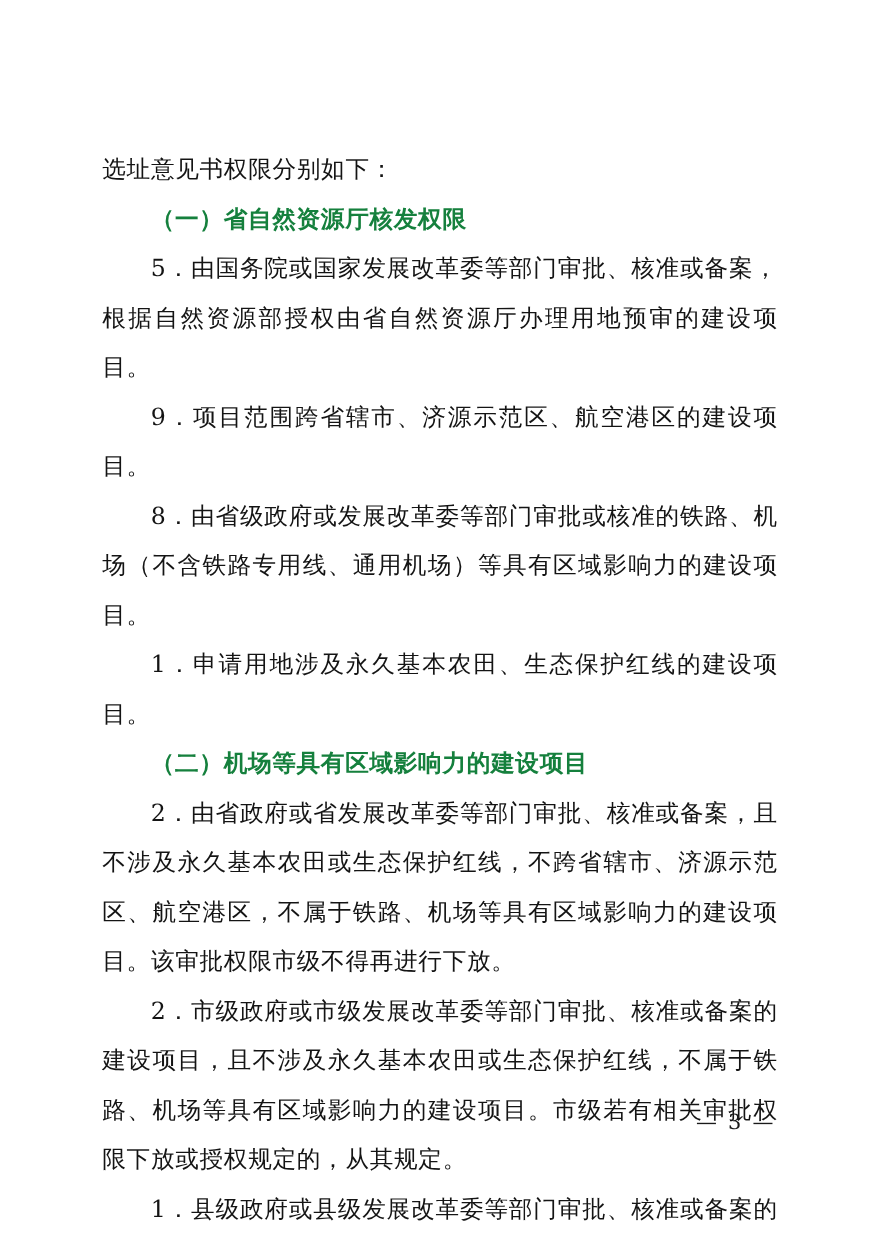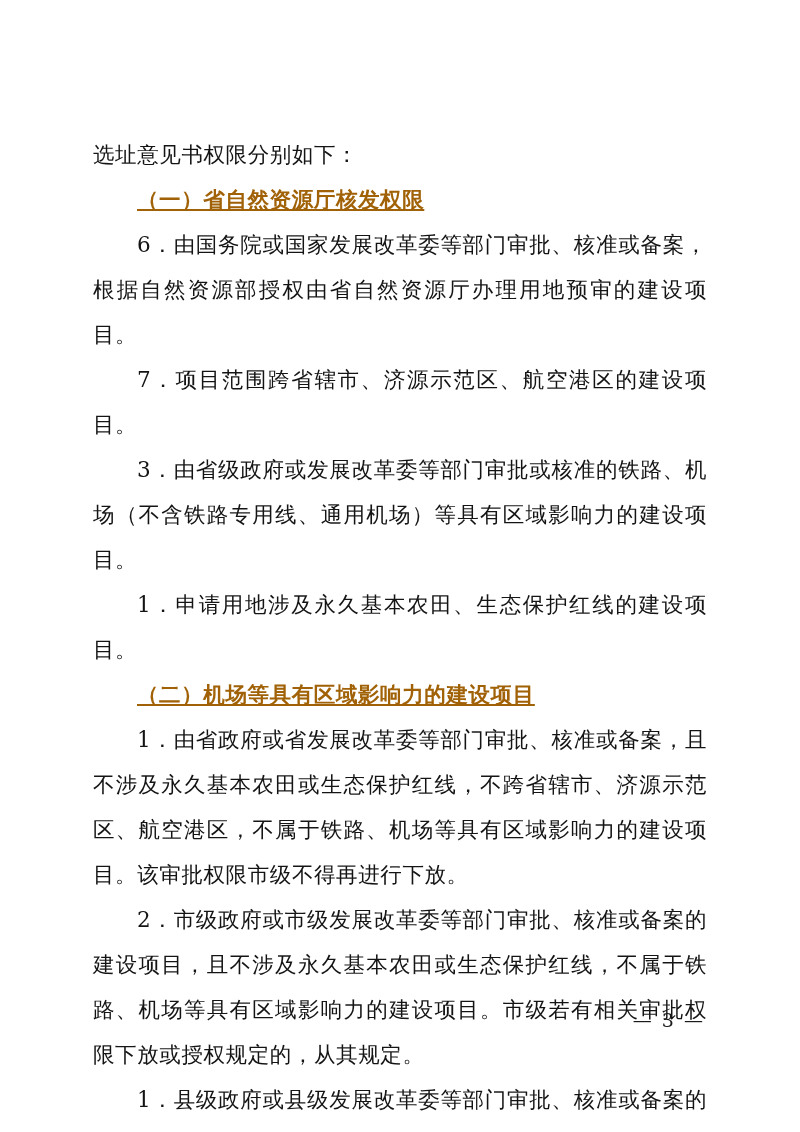--- a/index.html
+++ b/index.html
@@ -40,23 +40,22 @@
     text-indent: 44px;
   }
   
   .heading {
     font-size: 21.5px;
     line-height: 45px;
     letter-spacing: 0.6px;
     margin: 0;
     text-indent: 44px;
     font-weight: 700;
-    color: #a16207;
+    color: #15803d;
     text-align: left;
-    text-decoration: underline;
   }
   .page-number {
     position: absolute;
     right: 95px;
     top: 1005px;
     font-size: 19px;
     line-height: 30px;
     letter-spacing: 2px;
     color: #1a1a1a;
     font-family: "DejaVu Serif", "Liberation Serif", serif;
@@ -66,27 +65,27 @@
 </head>
 <body>
 
 <div class="page">
 
   <div class="body-area">
 
     <p class="para">选址意见书权限分别如下：</p>
 
     <p class="heading">（一）省自然资源厅核发权限</p>
-    <p class="para indent">6．由国务院或国家发展改革委等部门审批、核准或备案，根据自然资源部授权由省自然资源厅办理用地预审的建设项目。</p>
-    <p class="para indent">7．项目范围跨省辖市、济源示范区、航空港区的建设项目。</p>
-    <p class="para indent">3．由省级政府或发展改革委等部门审批或核准的铁路、机场（不含铁路专用线、通用机场）等具有区域影响力的建设项目。</p>
+    <p class="para indent">5．由国务院或国家发展改革委等部门审批、核准或备案，根据自然资源部授权由省自然资源厅办理用地预审的建设项目。</p>
+    <p class="para indent">9．项目范围跨省辖市、济源示范区、航空港区的建设项目。</p>
+    <p class="para indent">8．由省级政府或发展改革委等部门审批或核准的铁路、机场（不含铁路专用线、通用机场）等具有区域影响力的建设项目。</p>
     <p class="para indent">1．申请用地涉及永久基本农田、生态保护红线的建设项目。</p>
 
     <p class="heading">（二）机场等具有区域影响力的建设项目</p>
-    <p class="para indent">1．由省政府或省发展改革委等部门审批、核准或备案，且不涉及永久基本农田或生态保护红线，不跨省辖市、济源示范区、航空港区，不属于铁路、机场等具有区域影响力的建设项目。该审批权限市级不得再进行下放。</p>
+    <p class="para indent">2．由省政府或省发展改革委等部门审批、核准或备案，且不涉及永久基本农田或生态保护红线，不跨省辖市、济源示范区、航空港区，不属于铁路、机场等具有区域影响力的建设项目。该审批权限市级不得再进行下放。</p>
     <p class="para indent">2．市级政府或市级发展改革委等部门审批、核准或备案的建设项目，且不涉及永久基本农田或生态保护红线，不属于铁路、机场等具有区域影响力的建设项目。市级若有相关审批权限下放或授权规定的，从其规定。</p>
 
     <p class="para indent">1．县级政府或县级发展改革委等部门审批、核准或备案的建设项目，不涉及永久基本农田或生态保护红线，不属于铁路、机场等具有区域影响力的建设项目。</p>
 
   </div>
 
   <div class="page-number">— 3 —</div>
 
 </div>
 

